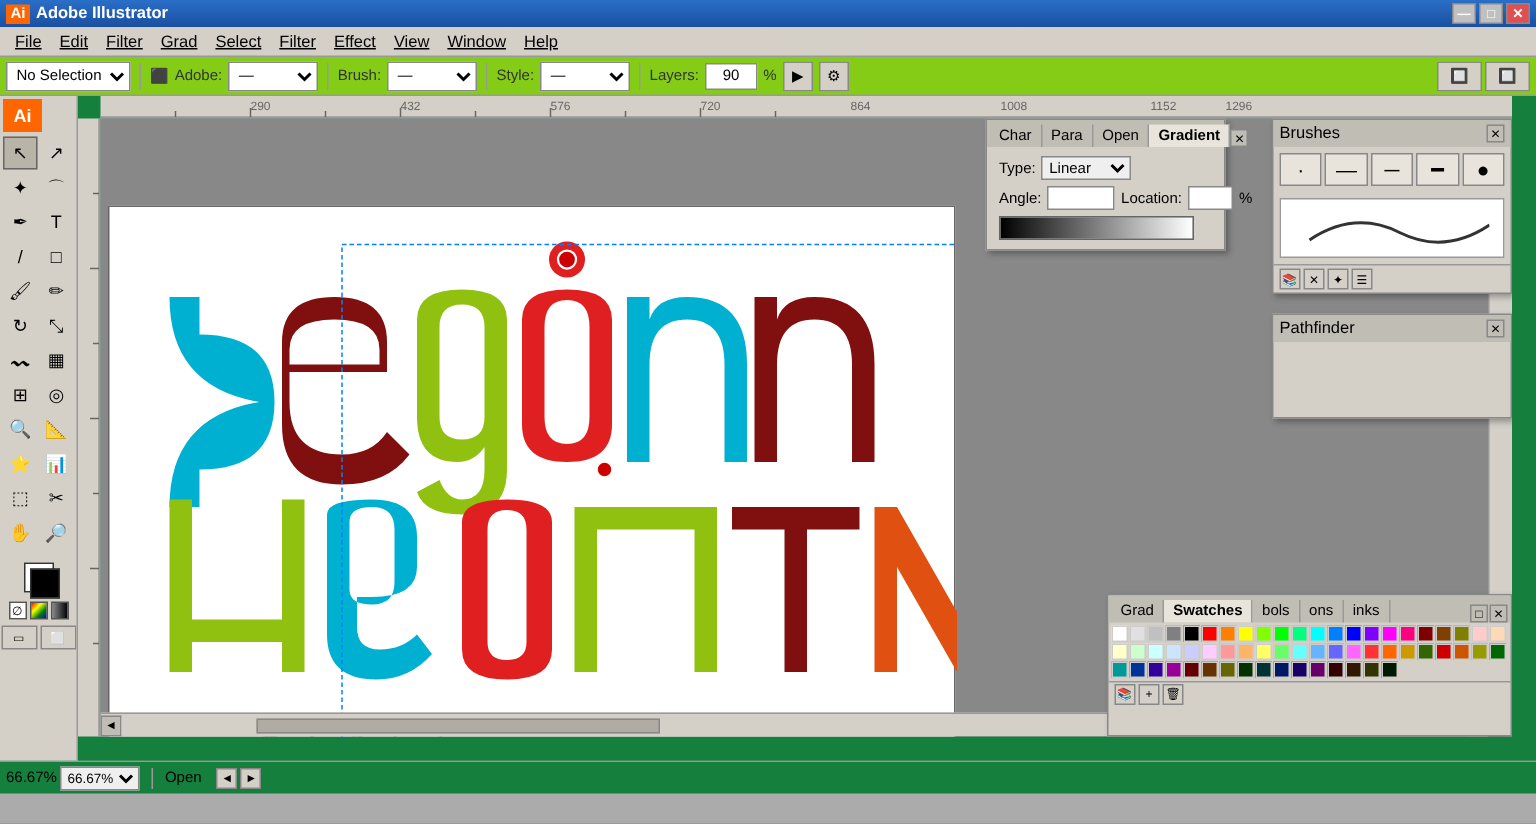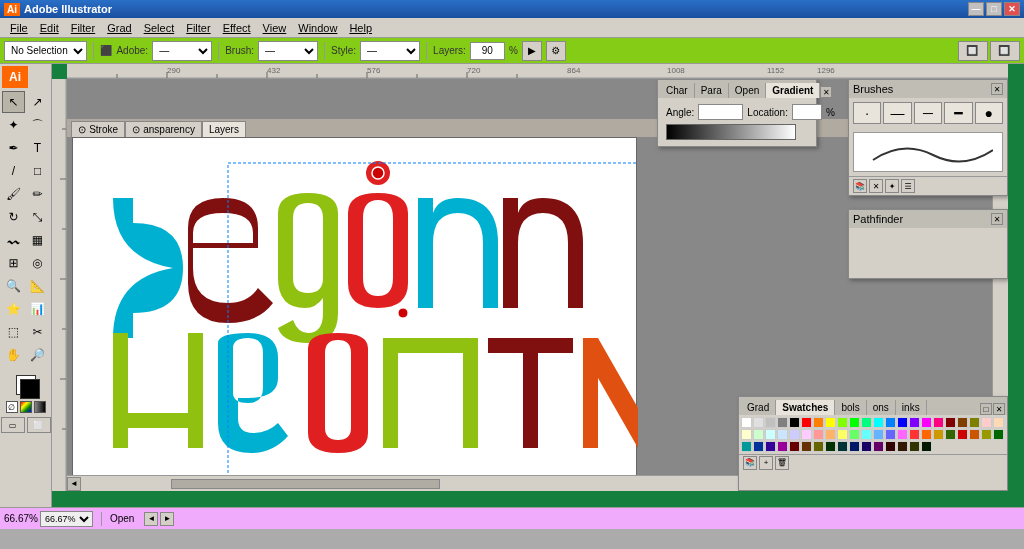--- a/index.html
+++ b/index.html
@@ -131,21 +131,21 @@
       padding: 2px 6px;
       font-size: 10px;
       cursor: pointer;
       border-right: 1px solid #999;
     }
     .float-tab.active { background: #e8e4dc; font-weight: bold; }
 
     
     .status-bar {
       height: 22px;
-      background: #f0abfc;
+      background: #15803d;
       border-top: 1px solid #999;
       display: flex;
       align-items: center;
       padding: 0 4px;
       font-size: 10px;
       gap: 8px;
     }
 
     
     .gradient-panel {
@@ -405,30 +405,20 @@
             <line x1="8" y1="200" x2="14" y2="200"></line>
           <line x1="10" y1="250" x2="14" y2="250"></line>
             <line x1="8" y1="300" x2="14" y2="300"></line>
           <line x1="10" y1="350" x2="14" y2="350"></line>
         </g>
       </svg>
     </div>
 
     <div style="position:absolute;top:15px;left:15px;right:16px;bottom:16px;background:#888;overflow:hidden;">
 
-      <div style="position:absolute;top:40px;left:0;right:0;height:18px;background:#b0aaa0;display:flex;align-items:flex-end;padding:0 4px;">
-        <div class="inner-tab">⊙ Stroke</div>
-        <div class="inner-tab">⊙ ansparency</div>
-        <div class="inner-tab active">Layers</div>
-        <div style="margin-left:auto;display:flex;gap:1px;">
-          <div style="width:14px;height:14px;background:#c0bdb5;border:1px solid #888;font-size:9px;display:flex;align-items:center;justify-content:center;cursor:pointer;">_</div>
-          <div style="width:14px;height:14px;background:#c0bdb5;border:1px solid #888;font-size:9px;display:flex;align-items:center;justify-content:center;cursor:pointer;">□</div>
-          <div style="width:14px;height:14px;background:#c0bdb5;border:1px solid #888;font-size:9px;display:flex;align-items:center;justify-content:center;cursor:pointer;">✕</div>
-        </div>
-      </div>
 
       <div style="position:absolute;top:58px;left:5px;width:565px;height:375px;background:white;border:1px solid #666;">
         
         <svg width="565" height="375" xmlns="http://www.w3.org/2000/svg">
 
           <path d="M40,60 Q40,120 100,130 Q40,140 40,200 L60,200 L60,175 Q110,175 110,130 Q110,85 60,85 L60,60 Z" fill="#00b0d0"></path>
 
           <path d="M115,90 Q115,60 150,60 Q185,60 185,90 L185,110 L120,110 L120,130 Q120,165 155,165 Q175,165 185,150 L200,165 Q185,185 155,185 Q115,185 115,145 Z M120,95 L120,105 L180,105 L180,95 Q180,75 150,75 Q120,75 120,95 Z" fill="#801010"></path>
 
           <path d="M205,75 Q205,55 235,55 Q265,55 265,75 L265,175 Q265,205 235,205 Q210,205 205,190 L220,182 Q225,195 235,195 Q250,195 250,175 L250,160 Q243,170 232,170 Q205,170 205,140 L205,75 Z M220,80 L220,140 Q220,155 235,155 Q250,155 250,140 L250,80 Q250,65 235,65 Q220,65 220,80 Z" fill="#90c010"></path>
@@ -483,20 +473,26 @@
           <div class="float-tab">Char</div>
           <div class="float-tab">Para</div>
           <div class="float-tab">Open</div>
           <div class="float-tab active">Gradient</div>
           <div style="margin-left:auto;display:flex;gap:1px;">
             <div style="width:12px;height:12px;background:#c0bdb5;border:1px solid #888;font-size:8px;display:flex;align-items:center;justify-content:center;cursor:pointer;">✕</div>
           </div>
         </div>
 
         <div style="padding:4px;">
+          <div class="panel-row">
+            <span>Type:</span>
+            <select style="width:60px;height:16px;font-size:10px;border:1px solid #888;">
+              <option>Linear</option>
+            </select>
+          </div>
           <div class="panel-row">
             <span>Angle:</span>
             <input class="small-input" value="" style="">
             <span>Location:</span>
             <input class="small-input" value="" style="width: 30px;">
             <span>%</span>
           </div>
           <div class="panel-row">
             <div class="gradient-bar"></div>
           </div>

